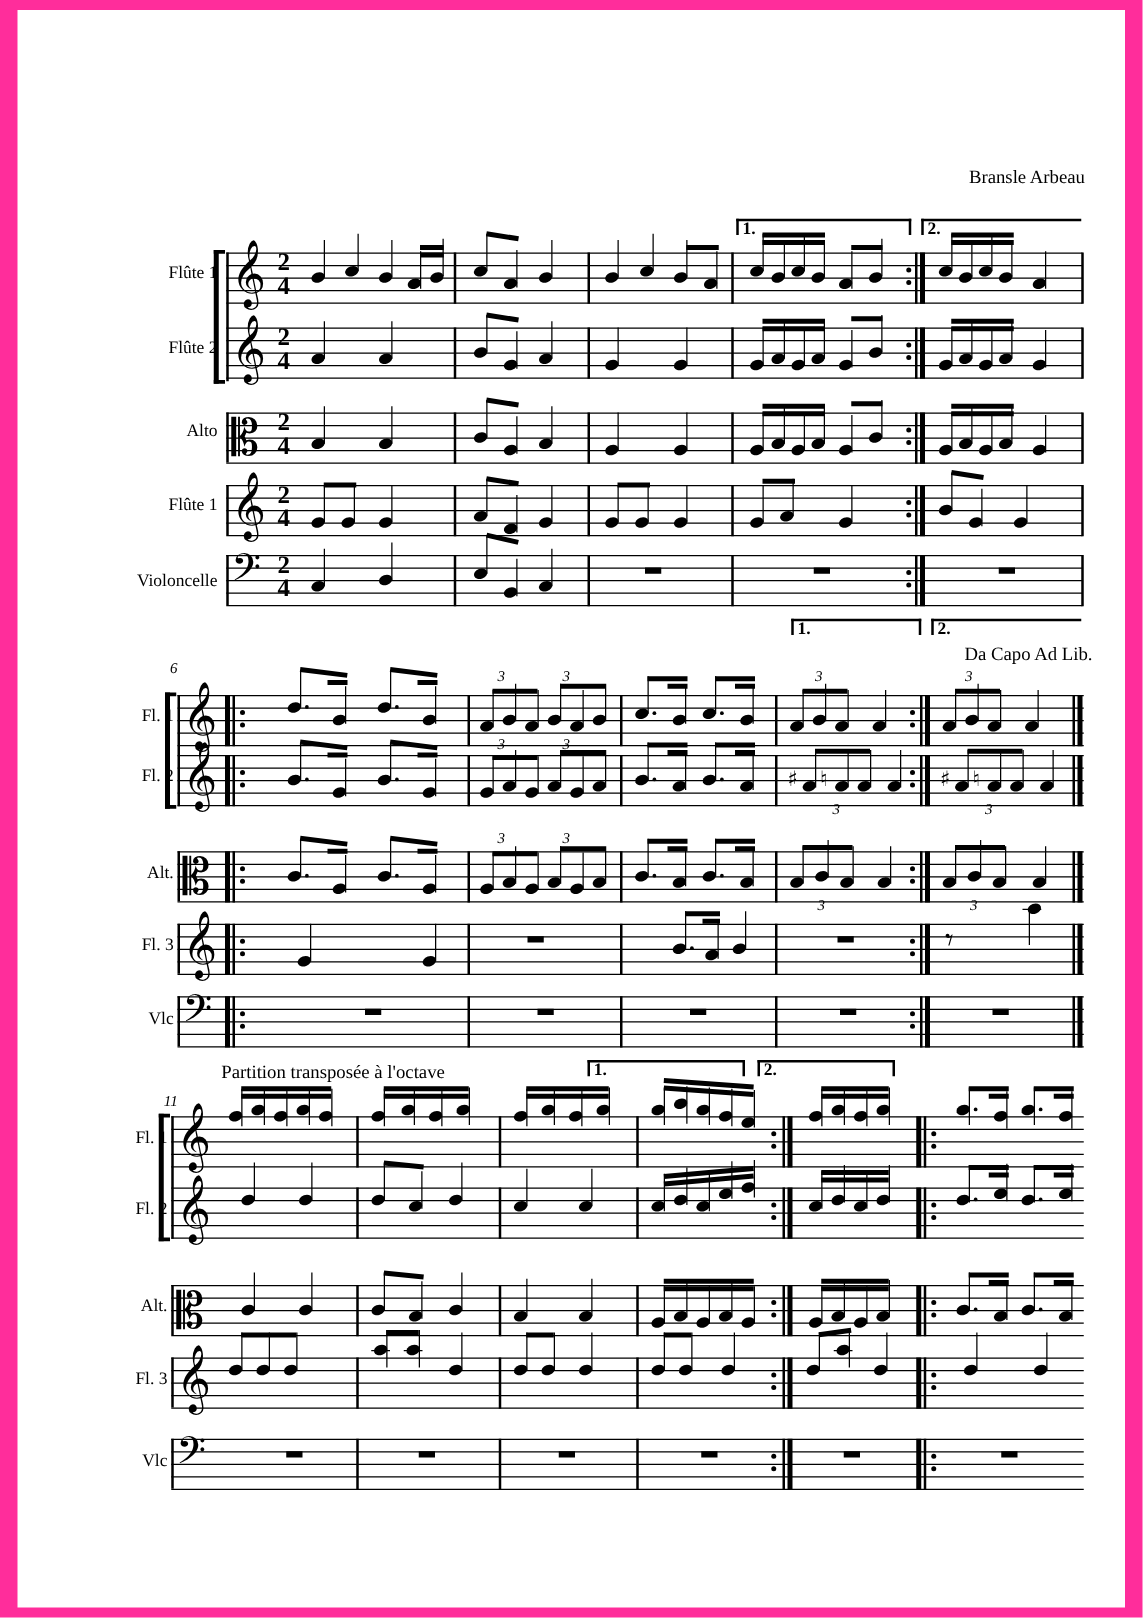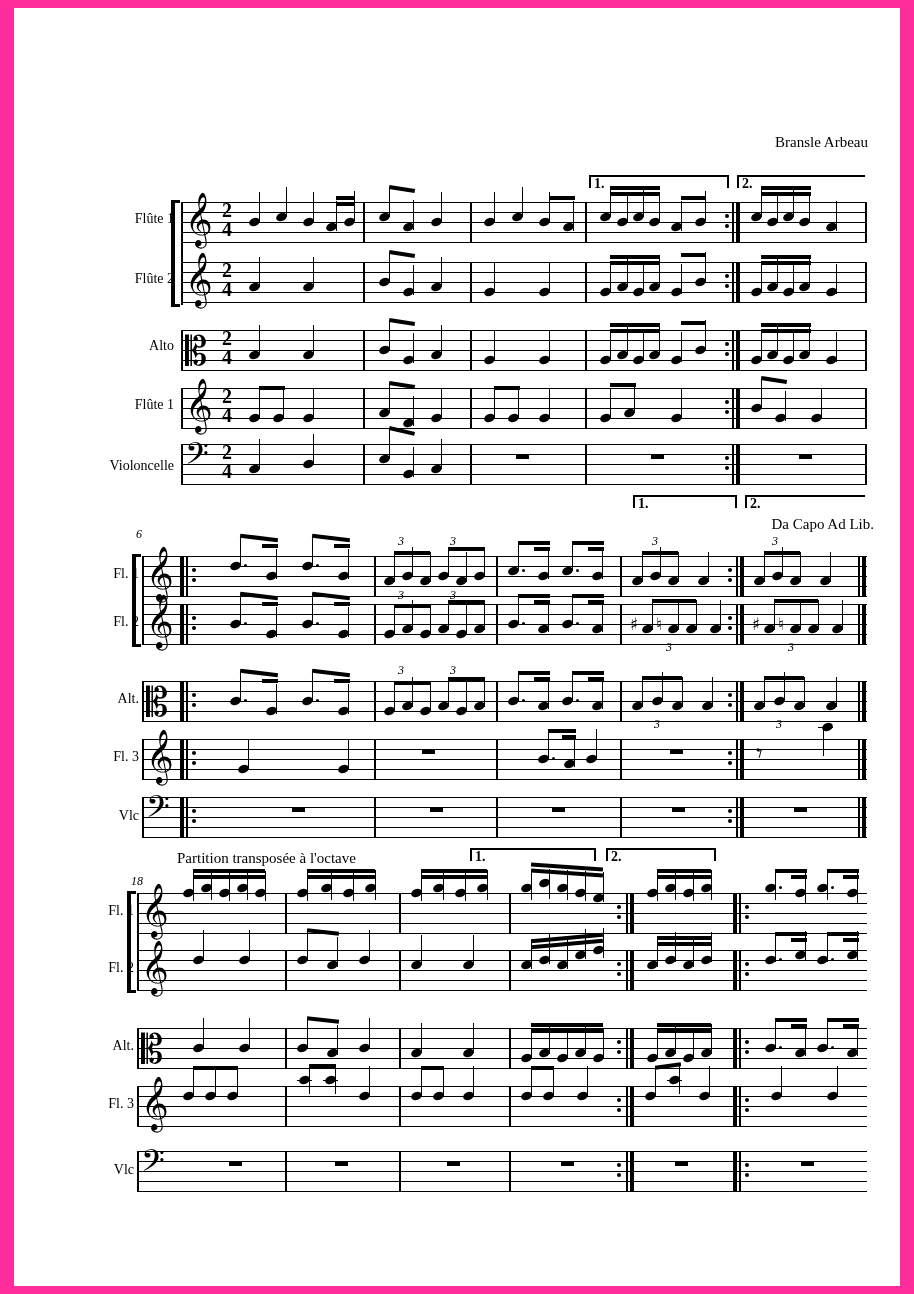--- a/index.html
+++ b/index.html
@@ -1144,21 +1144,21 @@
     </div>
     <div class="volta" style="left:731px;top:487px;width:120px;height:16px;">
       <div class="hline"></div>
         <div class="vline"></div>
       <div class="lbl">2.</div>
     </div>
   </div>
 
   <div class="system" style="left:0;top:0;width:886px;height:320px;">
 
-    <div class="measnum" style="left:117px;top:866px;">18</div>
+    <div class="measnum" style="left:117px;top:866px;">11</div>
 
     <div class="instr-label" style="left:45px;top:895px;width:75px;">Fl. 1</div>
     <div class="instr-label" style="left:45px;top:952px;width:75px;">Fl. 2</div>
     <div class="instr-label" style="left:45px;top:1030px;width:75px;">Alt.</div>
     <div class="instr-label" style="left:45px;top:1088px;width:75px;">Fl. 3</div>
     <div class="instr-label" style="left:45px;top:1154px;width:75px;">Vlc</div>
 
     <div class="staffwrap" style="left:123px;top:885px;width:730px;">
       <div class="staff" style="width:730px;">
           <div class="ln"></div>

